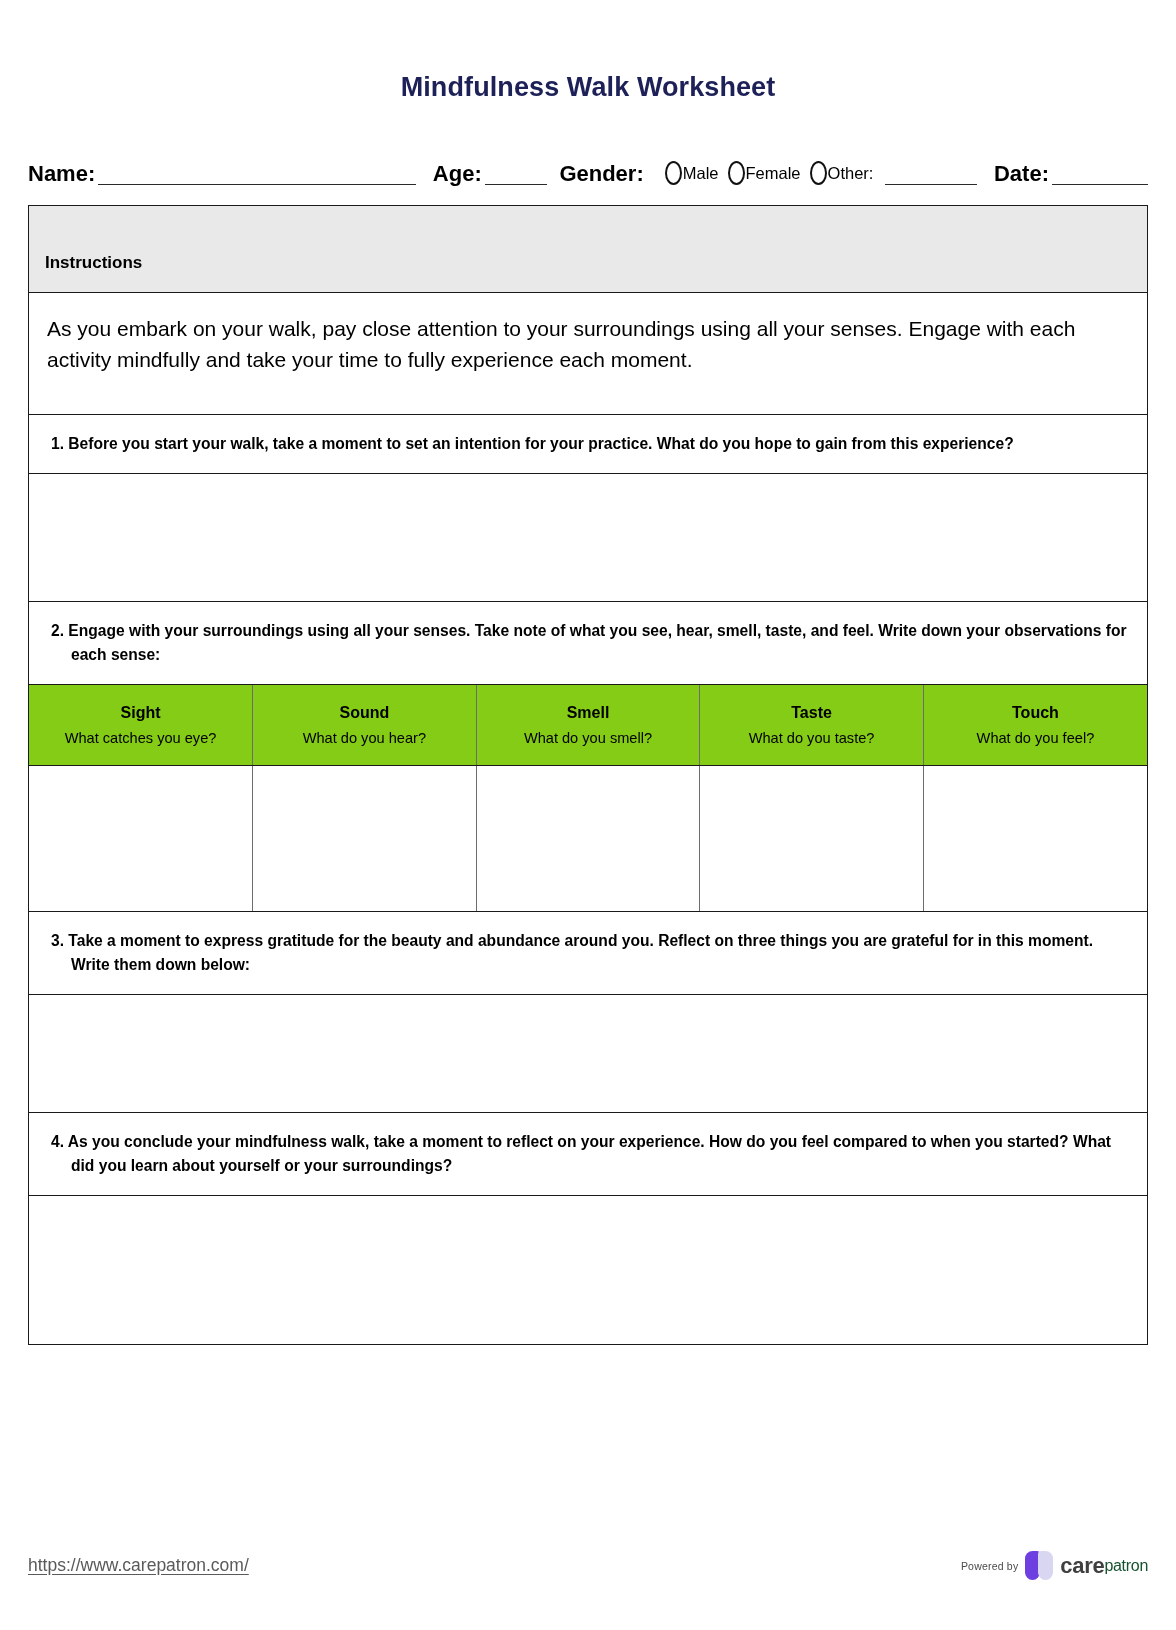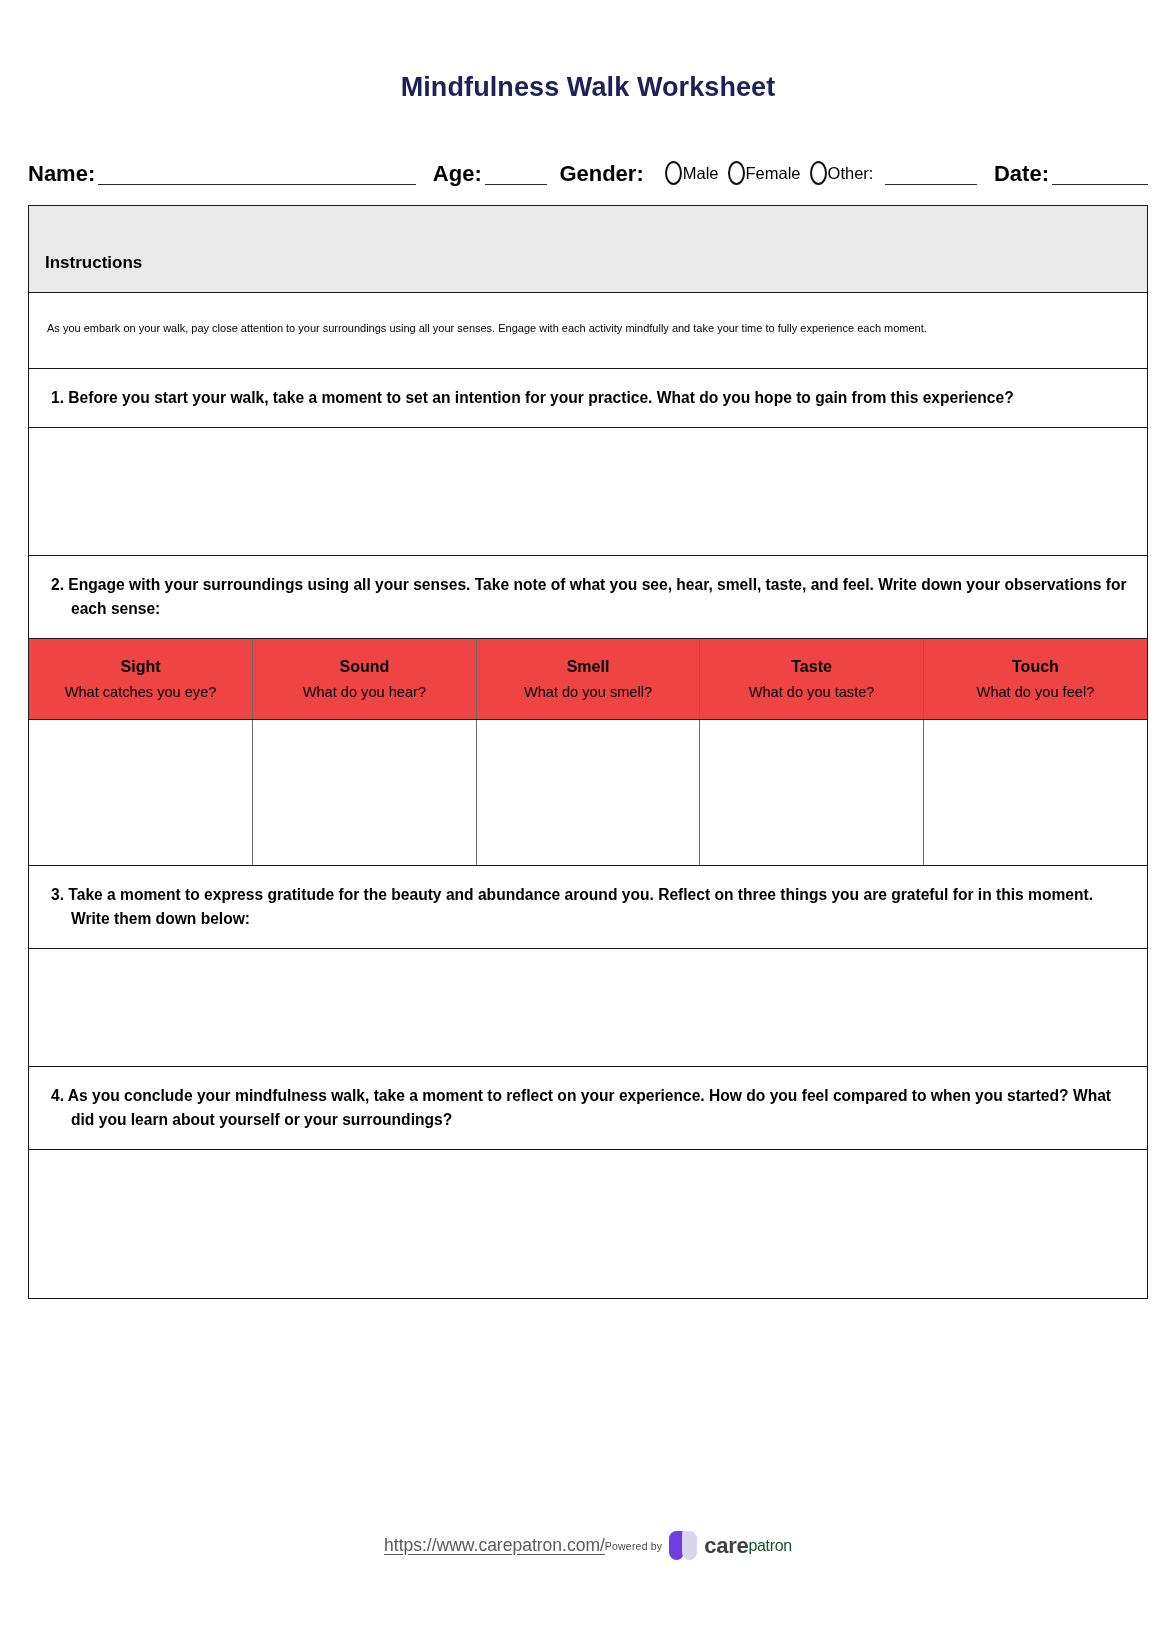--- a/index.html
+++ b/index.html
@@ -95,23 +95,23 @@
     border-bottom: 1.6px solid #1a1a1a;
     padding: 19px 16px 19px 16px;
   }
   .band-title {
     font-size: 17px;
     font-weight: bold;
     margin-top: 28px;
   }
 
   .instructions-body {
-    padding: 20px 18px 24px 18px;
-    border-bottom: 1.6px solid #1a1a1a;
-    font-size: 11px;
+    padding: 20px 18px 39px 18px;
+    border-bottom: 1.6px solid #1a1a1a;
+    font-size: 21px;
     line-height: 31px;
   }
 
   .q-block {
     padding: 17px 16px 17px 22px;
     border-bottom: 1.6px solid #1a1a1a;
   }
   .q-text {
     font-size: 15.6px;
     font-weight: bold;
@@ -135,21 +135,21 @@
     border-collapse: collapse;
     table-layout: fixed;
   }
   .senses th, .senses td {
     border: 1.2px solid #6d6d6d;
     vertical-align: top;
   }
   .senses th:first-child, .senses td:first-child { border-left: none; }
   .senses th:last-child,  .senses td:last-child  { border-right: none; }
   .senses th {
-    background: #ef4444;
+    background: #84cc16;
     padding: 17px 6px 16px 6px;
     text-align: center;
     border-top: none;
     border-bottom: 1.6px solid #1a1a1a;
   }
   .sense-name {
     font-size: 16px;
     font-weight: bold;
     display: block;
     line-height: 22px;
@@ -164,24 +164,24 @@
   .senses td {
     height: 146px;
     border-bottom: 1.6px solid #1a1a1a;
   }
 
   
   .footer {
     position: absolute;
     left: 28px;
     right: 28px;
-    bottom: 70px;
+    bottom: 50px;
     display: flex;
     align-items: center;
-    justify-content: center;
+    justify-content: space-between;
   }
   .footer-url {
     font-size: 17.5px;
     color: #5a5a5a;
     text-decoration: underline;
     text-underline-offset: 3px;
   }
   .brand {
     display: flex;
     align-items: center;

